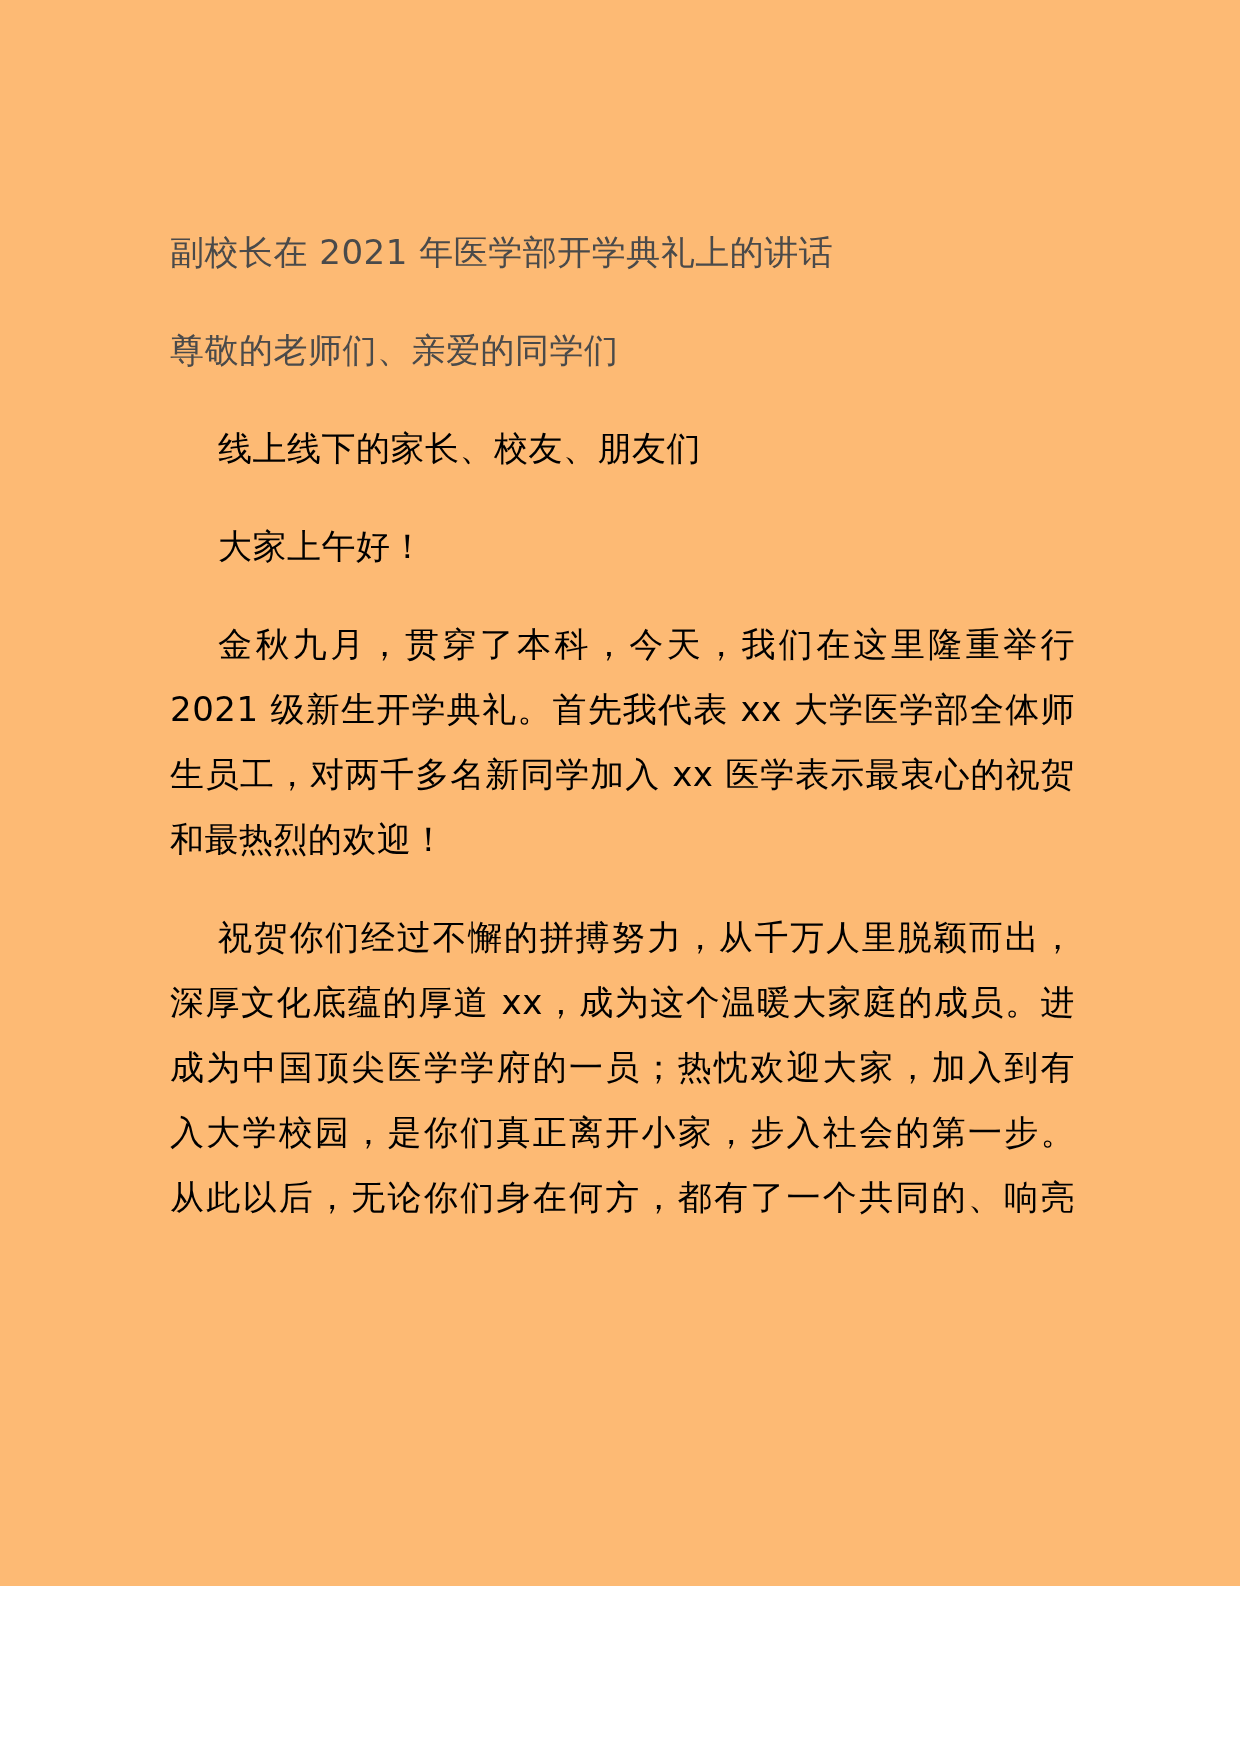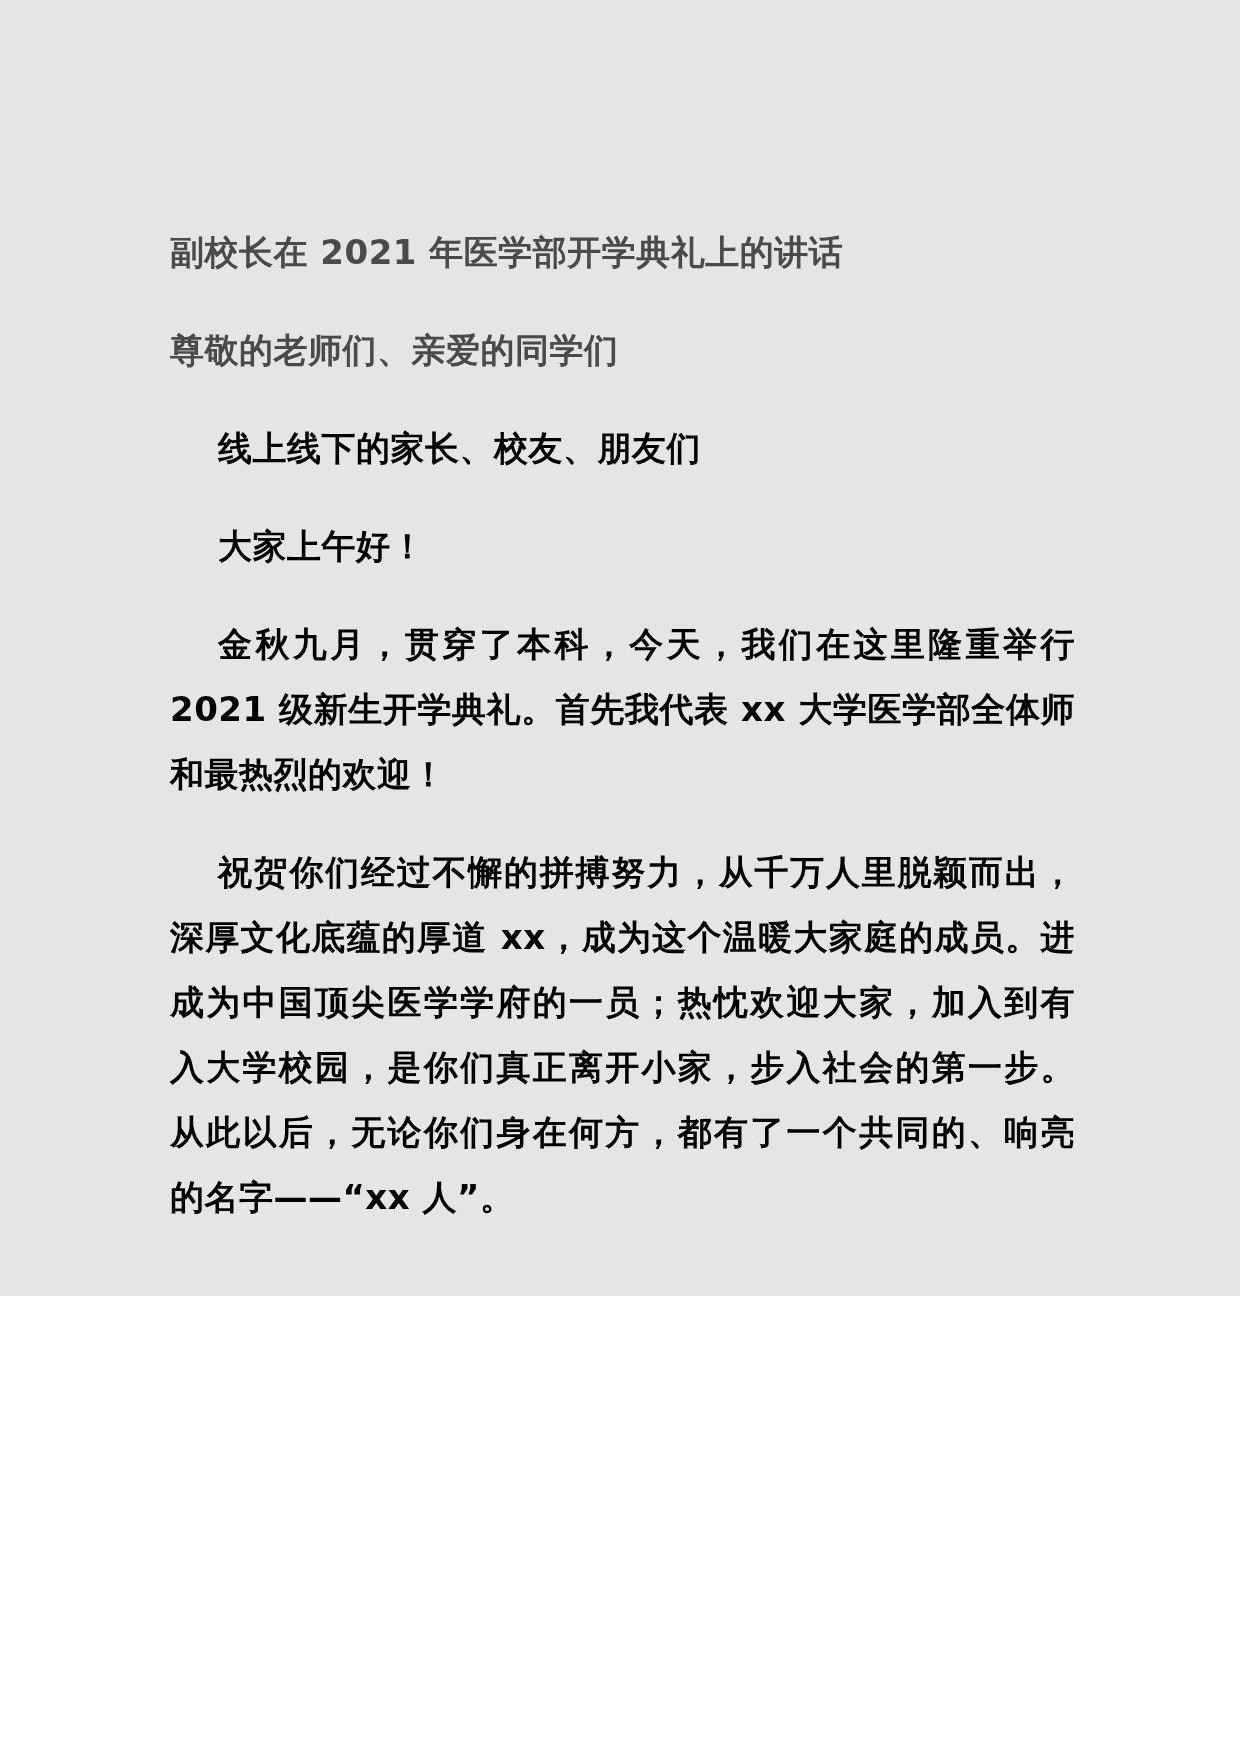--- a/index.html
+++ b/index.html
@@ -3,25 +3,25 @@
 <meta charset="utf-8">
 <style>
   html, body {
     margin: 0;
     padding: 0;
     background: #ffffff;
   }
   .page {
     position: relative;
     width: 1240px;
-    height: 1296px;
-    background: #e5e5e5;
+    height: 1586px;
+    background: #fdba74;
     overflow: hidden;
     font-family: "DejaVu Sans", "Liberation Sans", sans-serif;
-    font-weight: 700;
+    font-weight: 400;
   }
   .doc {
     position: absolute;
     left: 170px;
     top: 220px;
     width: 905px;
   }
   .para {
     margin: 0 0 33px 0;
   }
@@ -60,24 +60,24 @@
       </div>
       <div class="para role-body">
         <div class="line indent" style="color: rgb(0, 0, 0);">线上线下的家长、校友、朋友们</div>
       </div>
       <div class="para role-body">
         <div class="line indent" style="color: rgb(0, 0, 0);">大家上午好！</div>
       </div>
       <div class="para role-body">
         <div class="line justify indent" style="color: rgb(0, 0, 0);">金秋九月，贯穿了本科，今天，我们在这里隆重举行</div>
         <div class="line justify" style="color: rgb(0, 0, 0);">2021 级新生开学典礼。首先我代表 xx 大学医学部全体师</div>
+        <div class="line justify" style="color: rgb(0, 0, 0);">生员工，对两千多名新同学加入 xx 医学表示最衷心的祝贺</div>
         <div class="line" style="color: rgb(0, 0, 0);">和最热烈的欢迎！</div>
       </div>
       <div class="para role-body">
         <div class="line justify indent" style="color: rgb(0, 0, 0);">祝贺你们经过不懈的拼搏努力，从千万人里脱颖而出，</div>
         <div class="line justify" style="color: rgb(0, 0, 0);">深厚文化底蕴的厚道 xx，成为这个温暖大家庭的成员。进</div>
         <div class="line justify" style="color: rgb(0, 0, 0);">成为中国顶尖医学学府的一员；热忱欢迎大家，加入到有</div>
         <div class="line justify" style="color: rgb(0, 0, 0);">入大学校园，是你们真正离开小家，步入社会的第一步。</div>
         <div class="line justify" style="color: rgb(0, 0, 0);">从此以后，无论你们身在何方，都有了一个共同的、响亮</div>
-        <div class="line" style="color: rgb(0, 0, 0);">的名字——“xx 人”。</div>
       </div>
     </div>
 </div>
 
 </body></html>

